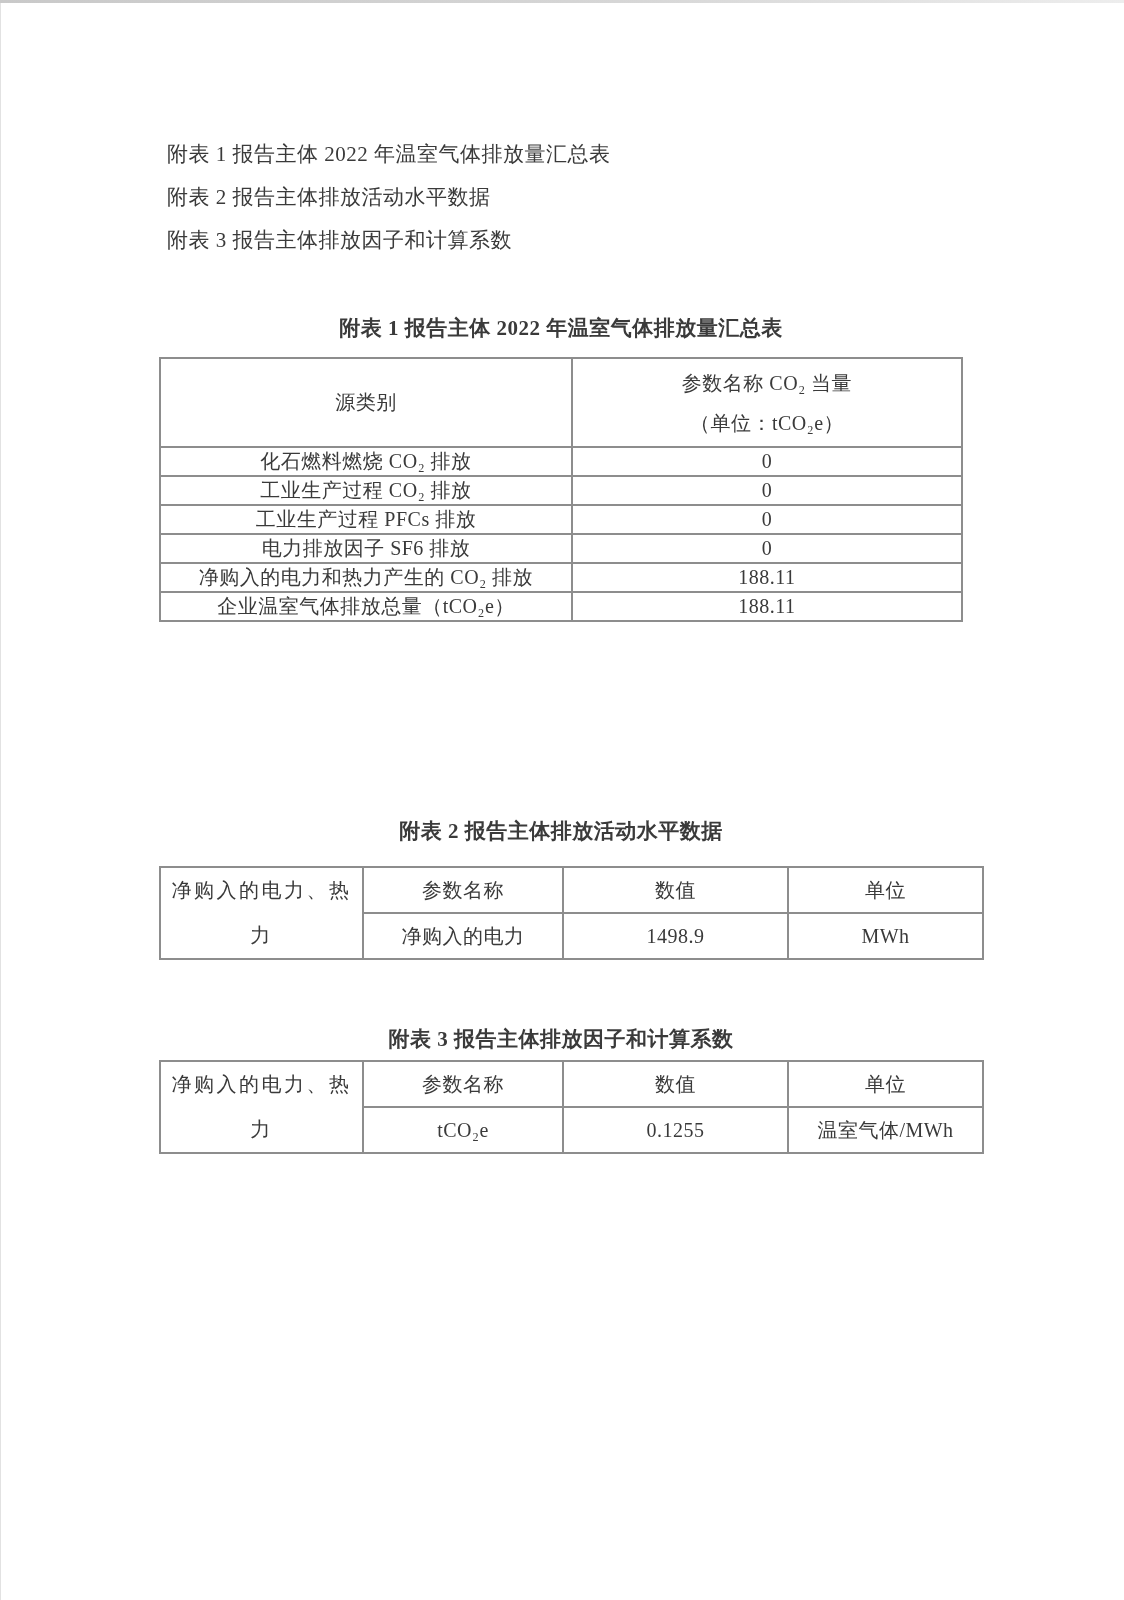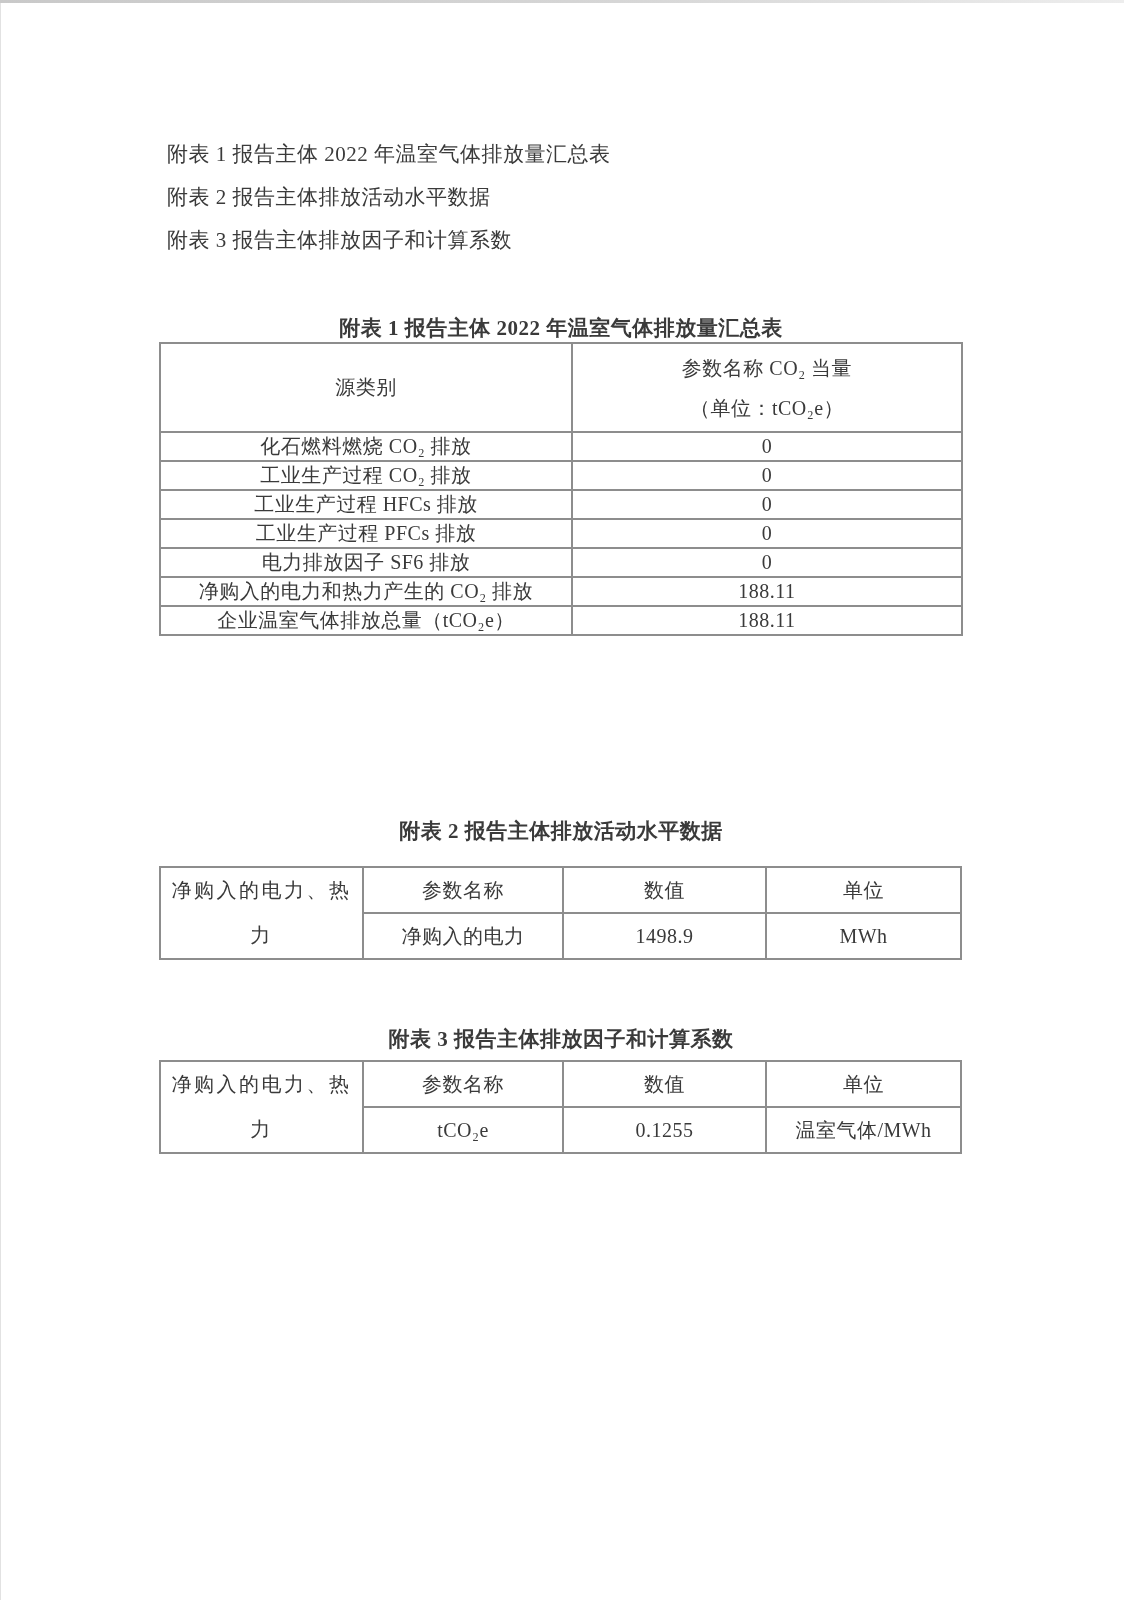--- a/index.html
+++ b/index.html
@@ -39,32 +39,32 @@
   table {
     position: absolute; left: 159px;
     border-collapse: collapse; table-layout: fixed;
   }
   td {
     border: 2px solid #8d8d8d;
     text-align: center; vertical-align: middle;
     font-size: 20px; letter-spacing: 0.5px;
     color: #3a3a3a;
   }
-  #t1 { top: 342px; width: 804px; }
+  #t1 { top: 357px; width: 804px; }
   #t1 .col-source { width: 412px; }
   #t1 .header-cell { height: 89px; }
   #t1 .data-row td { height: 26px; }
   .hdr-line { line-height: 40px; }
   .t23 { width: 801px; }
   #t2 { top: 866px; }
   #t3 { top: 1060px; }
   .t23 td { height: 45px; }
   .t23 .c-cat  { width: 203px; letter-spacing: 2.5px; padding: 0 8px; line-height: 45px; margin-left: 17px; }
   .t23 .c-param { width: 200px; }
-  .t23 .c-val  { width: 203px; }
+  .t23 .c-val  { width: 225px; }
   .t23 .c-unit { width: 195px; }
 </style>
 </head>
 <body>
 
 <div class="edge-top"></div>
 <div class="edge-left"></div>
 
 <div class="toc">
   <div class="toc-item">附表 1 报告主体 2022 年温室气体排放量汇总表</div>
@@ -82,24 +82,20 @@
       <div class="hdr-line">参数名称 CO₂ 当量</div>
       <div class="hdr-line">（单位：tCO₂e）</div>
     </td>
   </tr>
   <tr class="data-row">
     <td>化石燃料燃烧 CO₂ 排放</td>
     <td>0</td>
   </tr>
   <tr class="data-row">
     <td>工业生产过程 CO₂ 排放</td>
-    <td>0</td>
-  </tr>
-  <tr class="data-row">
-    <td>工业生产过程 HFCs 排放</td>
     <td>0</td>
   </tr>
   <tr class="data-row">
     <td>工业生产过程 PFCs 排放</td>
     <td>0</td>
   </tr>
   <tr class="data-row">
     <td>电力排放因子 SF6 排放</td>
     <td>0</td>
   </tr>

